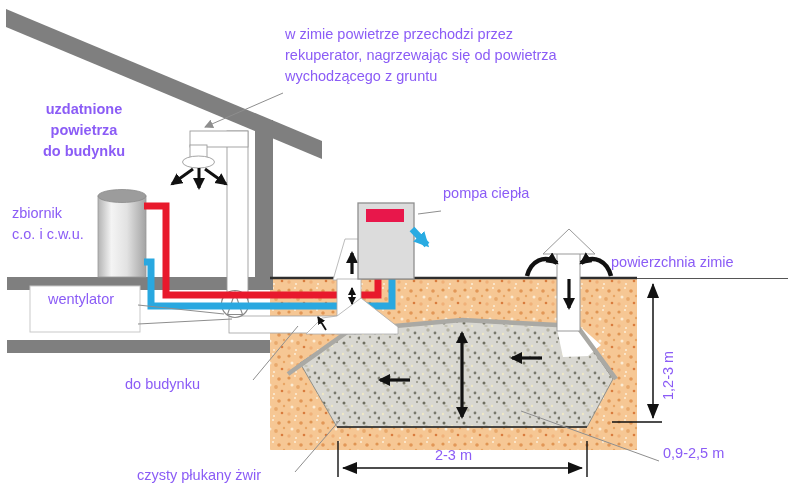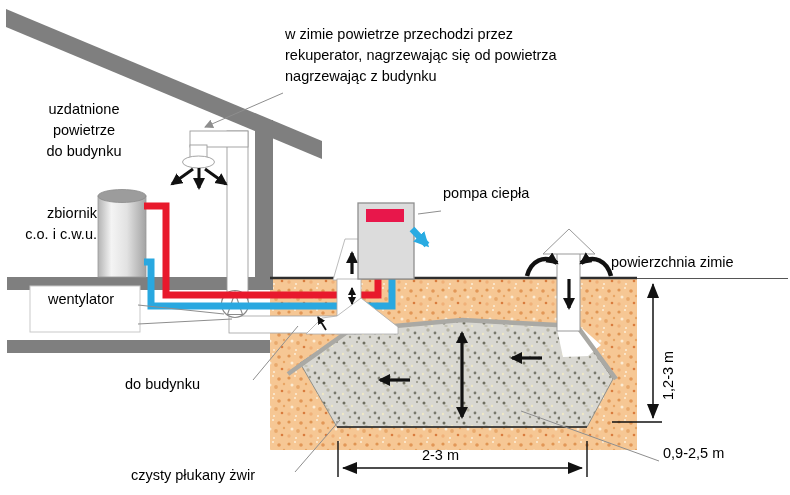--- a/index.html
+++ b/index.html
@@ -1,21 +1,21 @@
 <!DOCTYPE html>
 <html><head>
 <meta charset="utf-8">
 <style>
   html,body{margin:0;padding:0;background:#fff;}
   #stage{position:relative;width:790px;height:495px;background:#fff;overflow:hidden;
-         font-family:"Liberation Sans","DejaVu Sans",sans-serif;color:#000000;}
+         font-family:"Liberation Sans","DejaVu Sans",sans-serif;color:#8b5cf6;}
   #stage svg{position:absolute;left:0;top:0;}
   .lbl{position:absolute;font-size:14.5px;line-height:21px;white-space:nowrap;}
   .ctr{text-align:center;}
-  .rgt{text-align:right;}
+  .rgt{margin-left:12px;}
   .rot{transform:rotate(-90deg);transform-origin:0 0;}
 </style>
 </head>
 <body>
 
 <div id="stage">
 
 <svg width="790" height="495" viewBox="0 0 790 495">
   <defs>
     <linearGradient id="tankG" x1="0" y1="0" x2="1" y2="0">
@@ -163,26 +163,26 @@
     <line x1="138" y1="324" x2="232" y2="319"></line>
     <line x1="253" y1="380" x2="298" y2="326"></line>
     <line x1="295" y1="472" x2="340" y2="420"></line>
     <line x1="659" y1="461" x2="521" y2="411"></line>
   </g>
 </svg>
 
 <div class="lbl" style="left:285px;top:24px;">
   <div>w zimie powietrze przechodzi przez</div>
   <div>rekuperator, nagrzewając się od powietrza</div>
-  <div>nagrzewając z budynku</div>
-</div>
-
-<div class="lbl ctr" style="left:25px;top:99px;width:118px;">
+  <div>wychodzącego z gruntu</div>
+</div>
+
+<div class="lbl ctr" style="left:25px;top:99px;width:118px;font-weight:bold;">
   <div>uzdatnione</div>
-  <div>powietrze</div>
+  <div>powietrza</div>
   <div>do budynku</div>
 </div>
 
 <div class="lbl rgt" style="left:0px;top:203px;width:97px;">
   <div>zbiornik</div>
   <div>c.o. i c.w.u.</div>
 </div>
 
 <div class="lbl ctr" style="left:30px;top:289px;width:102px;">
   <div>wentylator</div>
@@ -191,21 +191,21 @@
 <div class="lbl ctr" style="left:70px;top:374px;width:185px;">
   <div>do budynku</div>
 </div>
 
 <div class="lbl" style="left:443px;top:183px;">
   <div>pompa ciepła</div>
 </div>
 
 <div class="lbl" style="left:611px;top:252px;">powierzchnia zimie</div>
 
-<div class="lbl" style="left:131px;top:465px;">czysty płukany żwir</div>
+<div class="lbl" style="left:137px;top:465px;">czysty płukany żwir</div>
 
 <div class="lbl rot" style="left:658px;top:400px;width:92px;">1,2-3 m</div>
 
-<div class="lbl ctr" style="left:403px;top:445px;width:75px;">2-3 m</div>
+<div class="lbl ctr" style="left:416px;top:445px;width:75px;">2-3 m</div>
 
 <div class="lbl" style="left:663px;top:443px;text-align:right;">0,9-2,5 m</div>
 
 </div>
 
 </body></html>

